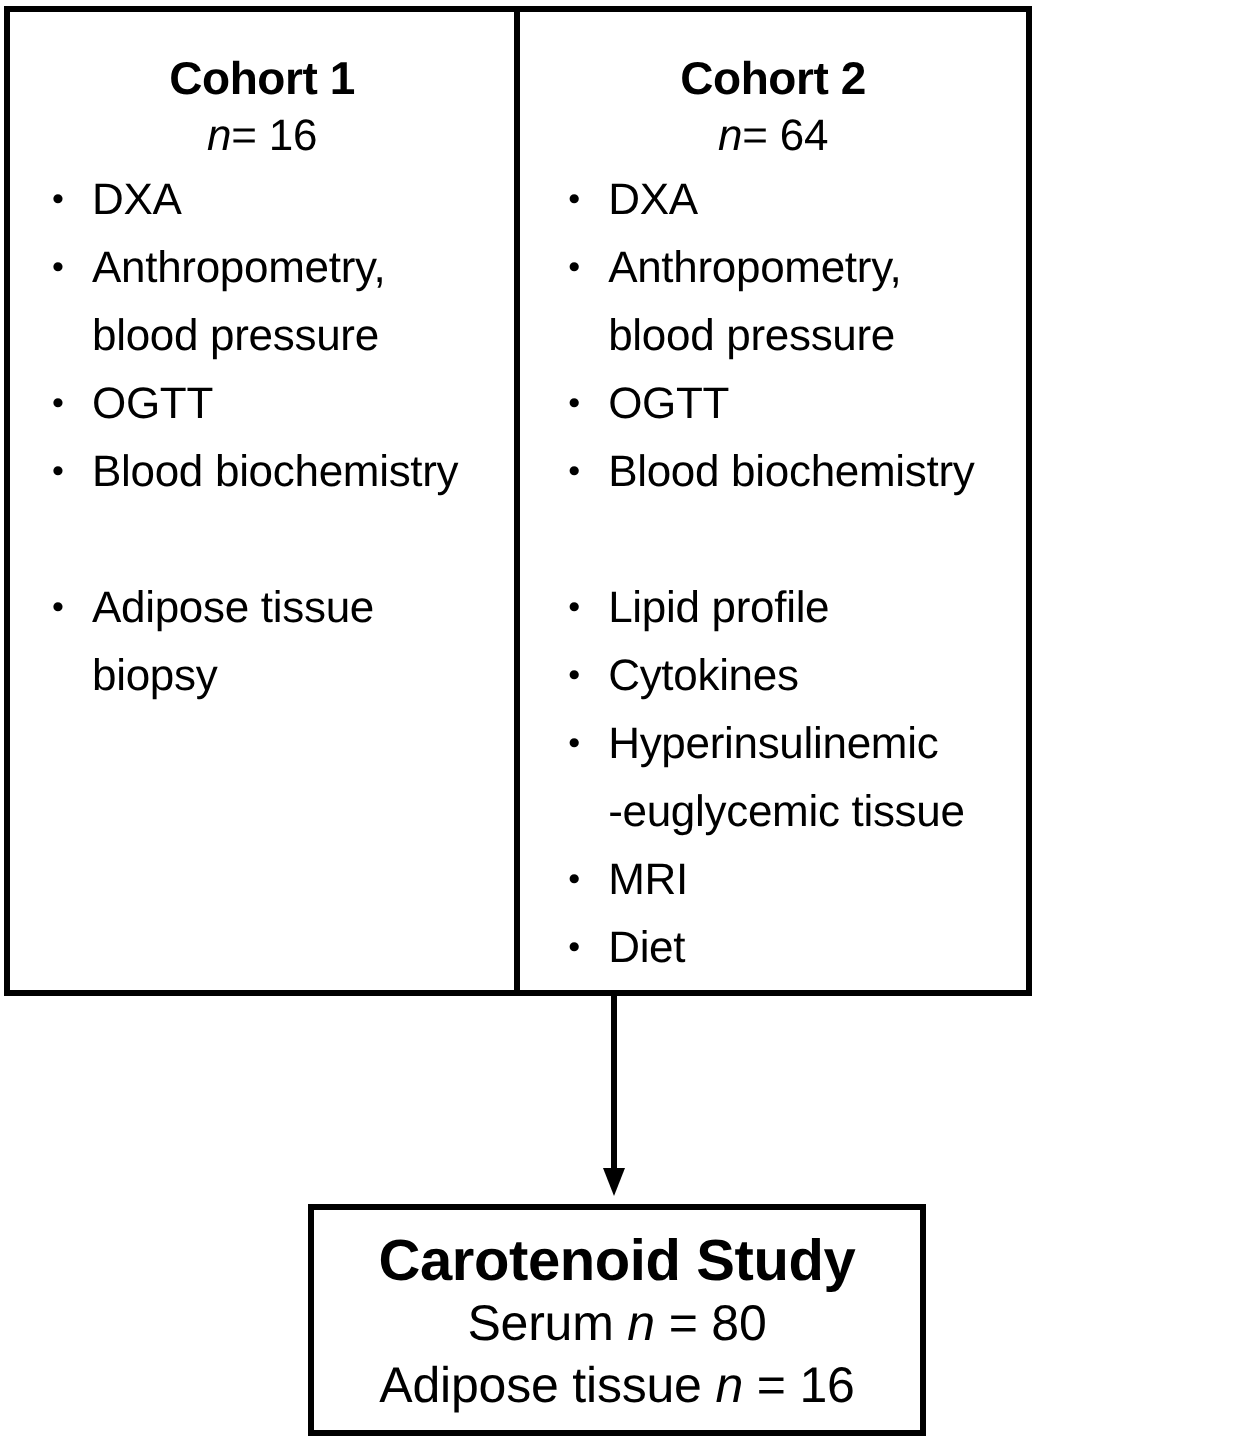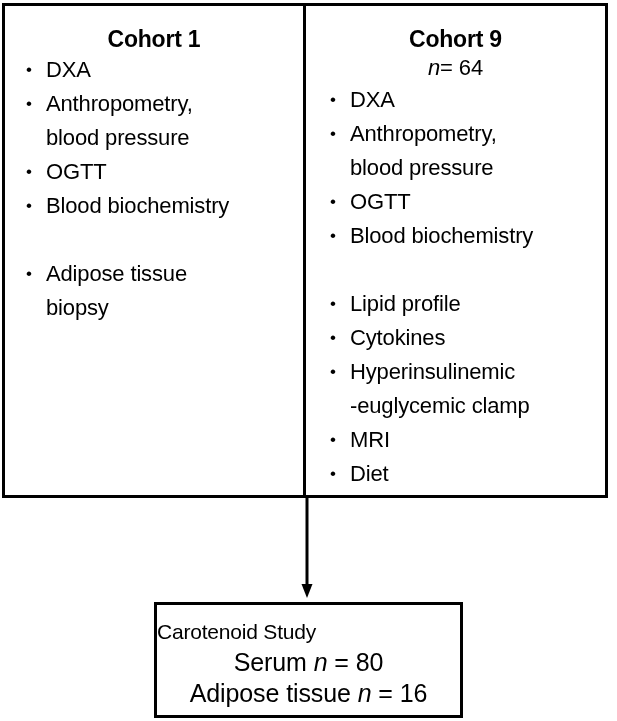--- a/index.html
+++ b/index.html
@@ -14,21 +14,21 @@
     font-family: "Liberation Sans", "DejaVu Sans", sans-serif;
     color: #000000;
     overflow: hidden;
   }
 
   
   #cohorts-box {
     position: absolute;
     left: 2px;
     top: 3px;
-    width: 606px;
+    width: 514px;
     height: 495px;
     box-sizing: border-box;
     border: 3px solid #000;
     background: #fff;
     display: flex;
   }
   .cohort-col {
     box-sizing: border-box;
     height: 100%;
     position: relative;
@@ -106,42 +106,45 @@
     left: 154px;
     top: 602px;
     width: 309px;
     height: 116px;
     box-sizing: border-box;
     border: 3px solid #000;
     background: #fff;
     padding-top: 11px;
   }
   .carotenoid-title {
-    text-align: left;
-    font-weight: normal;
-    font-size: 21px;
+    text-align: center;
+    font-weight: bold;
+    font-size: 29px;
     line-height: 31px;
     letter-spacing: -0.2px;
   }
   .carotenoid-line {
     text-align: center;
     font-size: 25px;
     line-height: 31px;
     letter-spacing: -0.1px;
   }
   .carotenoid-line .italic-n { font-style: italic; }
 </style>
 </head>
 <body>
 
 <div id="cohorts-box">
 
   <div class="cohort-col" id="cohort-col-1">
     <div class="col-inner">
       <div class="cohort-title">Cohort 1</div>
+      <div class="cohort-n">
+        <span class="italic-n">n</span><span>= 16</span>
+      </div>
 
       <ul class="bullet-list group-1">
         <li class="bullet-item">
           <span>DXA</span>
         </li>
         <li class="bullet-item">
           <span>Anthropometry,</span>
           <span class="cont-line">blood pressure</span>
         </li>
         <li class="bullet-item">
@@ -156,21 +159,21 @@
         <li class="bullet-item">
           <span>Adipose tissue</span>
           <span class="cont-line">biopsy</span>
         </li>
       </ul>
     </div>
   </div>
 
   <div class="cohort-col" id="cohort-col-2">
     <div class="col-inner">
-      <div class="cohort-title">Cohort 9</div>
+      <div class="cohort-title">Cohort 2</div>
       <div class="cohort-n">
         <span class="italic-n">n</span><span>= 64</span>
       </div>
 
       <ul class="bullet-list group-1">
         <li class="bullet-item">
           <span>DXA</span>
         </li>
         <li class="bullet-item">
           <span>Anthropometry,</span>
@@ -186,21 +189,21 @@
 
       <ul class="bullet-list group-2">
         <li class="bullet-item">
           <span>Lipid profile</span>
         </li>
         <li class="bullet-item">
           <span>Cytokines</span>
         </li>
         <li class="bullet-item">
           <span>Hyperinsulinemic</span>
-          <span class="cont-line">-euglycemic clamp</span>
+          <span class="cont-line">-euglycemic tissue</span>
         </li>
         <li class="bullet-item">
           <span>MRI</span>
         </li>
         <li class="bullet-item">
           <span>Diet</span>
         </li>
       </ul>
     </div>
   </div>

